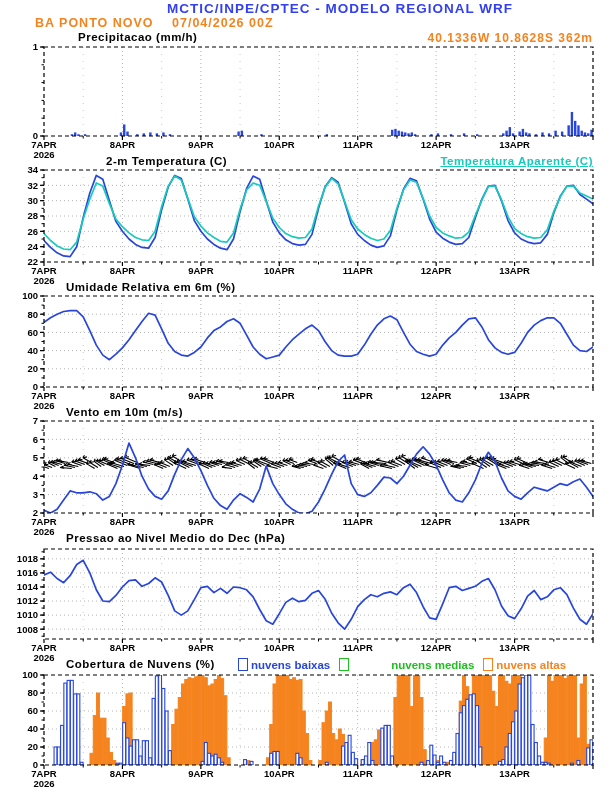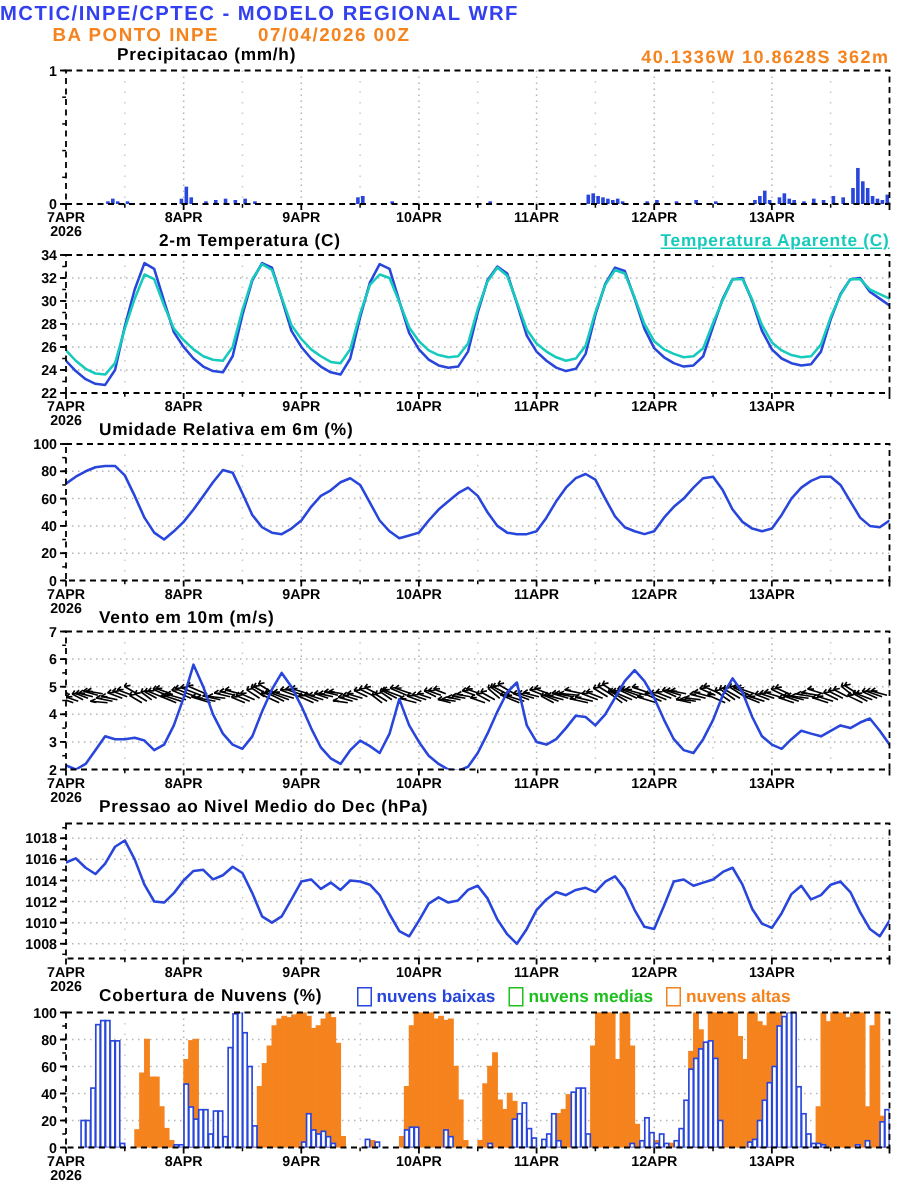--- a/index.html
+++ b/index.html
@@ -1,55 +1,55 @@
 <!DOCTYPE html>
 <html><head>
 <meta charset="utf-8">
 <style>
   html,body{margin:0;padding:0;background:#ffffff;}
   body{width:612px;height:792px;position:relative;font-family:"Liberation Sans",sans-serif;overflow:hidden;}
   .abs{position:absolute;white-space:nowrap;}
-  .hdr1{top:1px;left:0;width:513px;text-align:left;font-size:13.5px;font-weight:bold;letter-spacing:1px;}
+  .hdr1{top:1px;left:0;width:513px;text-align:right;font-size:13.5px;font-weight:bold;letter-spacing:1px;}
   .hdr2a{top:16px;left:35px;font-size:12.5px;font-weight:bold;letter-spacing:1px;}
   .hdr2b{top:16px;left:172px;font-size:12.5px;font-weight:bold;letter-spacing:1px;}
   .coords{top:31px;right:19px;font-size:12px;font-weight:bold;letter-spacing:1px;}
   .ptitle{font-size:11.5px;font-weight:bold;color:#000;letter-spacing:0.5px;}
   .rtitle{font-size:11.5px;font-weight:bold;letter-spacing:0.5px;text-decoration:underline;}
   .t1{top:31px;left:66px;margin-left:12px;} .t2{top:155px;left:66px;margin-left:40px;} .t3{top:281px;left:66px;}
   .t4{top:406px;left:66px;} .t5{top:532px;left:66px;} .t6{top:658px;left:66px;}
   .rt2{top:155px;right:19px;}
   .legendrow{top:658px;left:238px;display:flex;gap:9px;align-items:center;}
   .legitem{display:flex;align-items:center;gap:3px;font-size:11.5px;font-weight:bold;}
   .sw{width:8px;height:11px;background:#fff;border-width:1.5px;border-style:solid;display:inline-block;}
   svg{position:absolute;top:0;left:0;}
 </style>
 </head>
 <body>
 
 <div class="abs hdr1" style="color:#3340f0;">MCTIC/INPE/CPTEC - MODELO REGIONAL WRF</div>
-<div class="abs hdr2a" style="color:#f5831e;">BA PONTO INPE</div>
+<div class="abs hdr2a" style="color:#f5831e;">BA PONTO NOVO</div>
 <div class="abs hdr2b" style="color:#f5831e;">07/04/2026 00Z</div>
 <div class="abs coords" style="color:#f5831e;">40.1336W 10.8628S 362m</div>
 
 <div class="abs ptitle t1">Precipitacao (mm/h)</div>
 <div class="abs ptitle t2">2-m Temperatura (C)</div>
 <div class="abs rtitle rt2" style="color:#17cbbc;">Temperatura Aparente (C)</div>
 <div class="abs ptitle t3">Umidade Relativa em 6m (%)</div>
 <div class="abs ptitle t4">Vento em 10m (m/s)</div>
 <div class="abs ptitle t5">Pressao ao Nivel Medio do Dec (hPa)</div>
 <div class="abs ptitle t6">Cobertura de Nuvens (%)</div>
 
 <div class="abs legendrow">
   <span class="legitem">
     <span class="sw" style="border-color:#2846dc;"></span>
     <span style="color:#2846dc;">nuvens baixas</span>
   </span>
   <span class="legitem">
     <span class="sw" style="border-color:#1fbf1f;"></span>
-    <span style="color:#1fbf1f;">nuvens medias</span>
+    <span style="color:#1fbf1f;margin-left:39px;">nuvens medias</span>
   </span>
   <span class="legitem">
     <span class="sw" style="border-color:#f5831e;"></span>
     <span style="color:#f5831e;">nuvens altas</span>
   </span>
 </div>
 
 <svg id="plot" width="612" height="792" viewBox="0 0 612 792">
     <g>
       <clipPath id="clip0">

